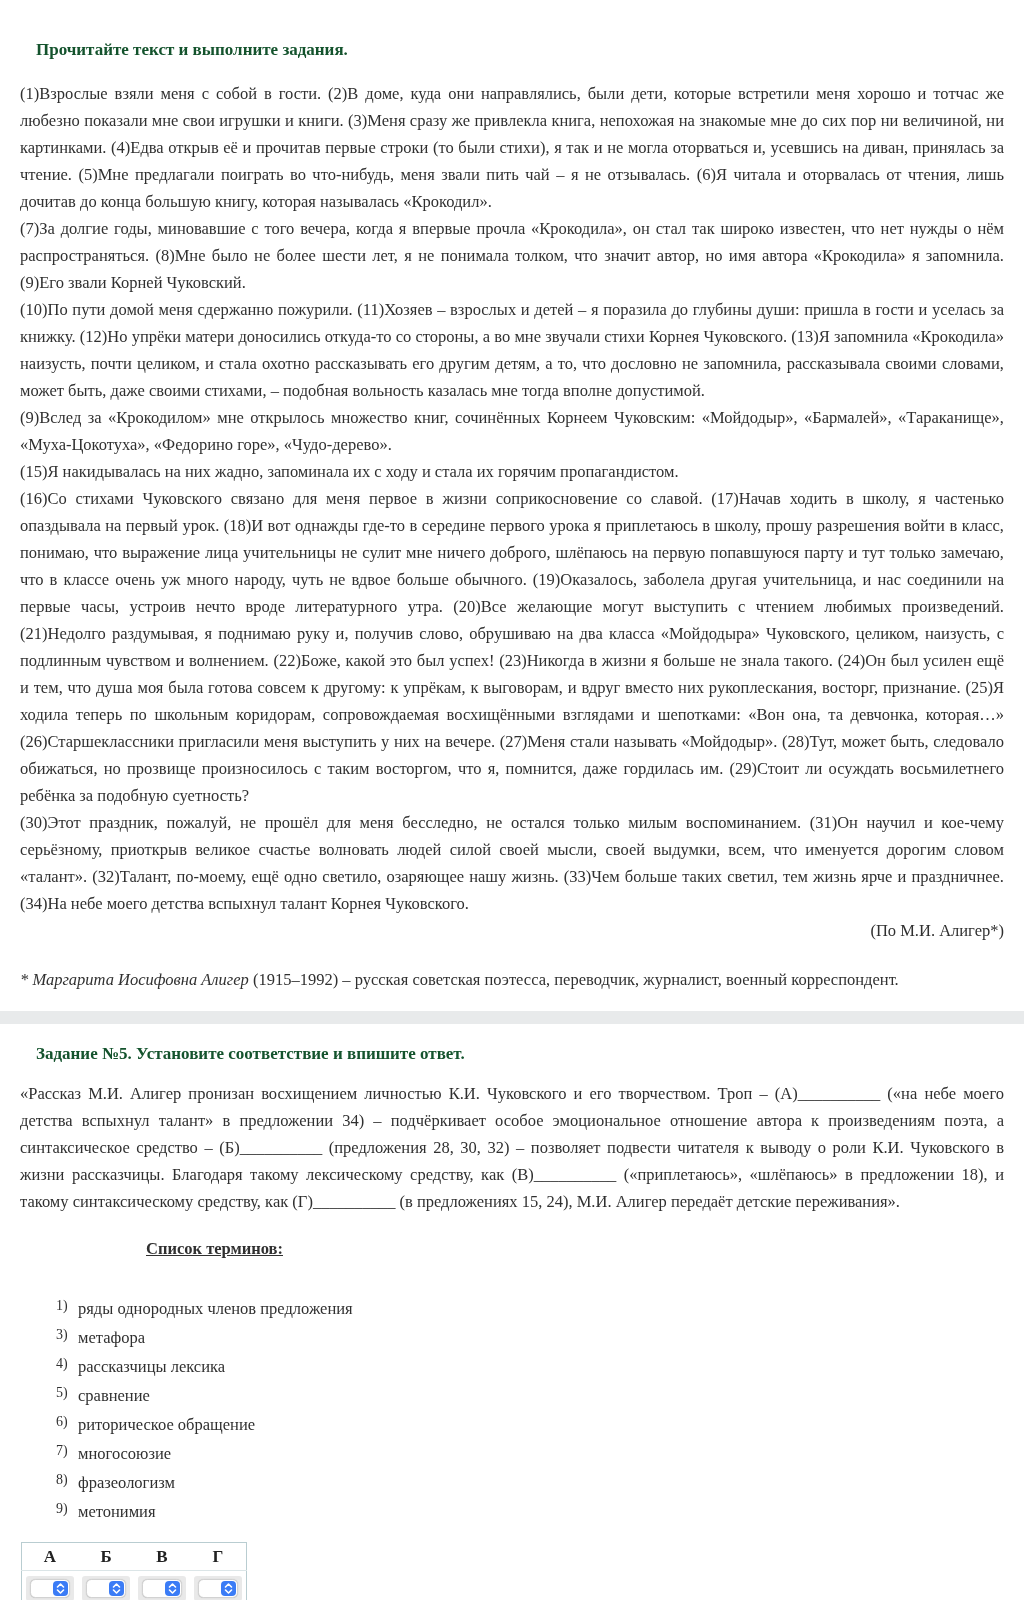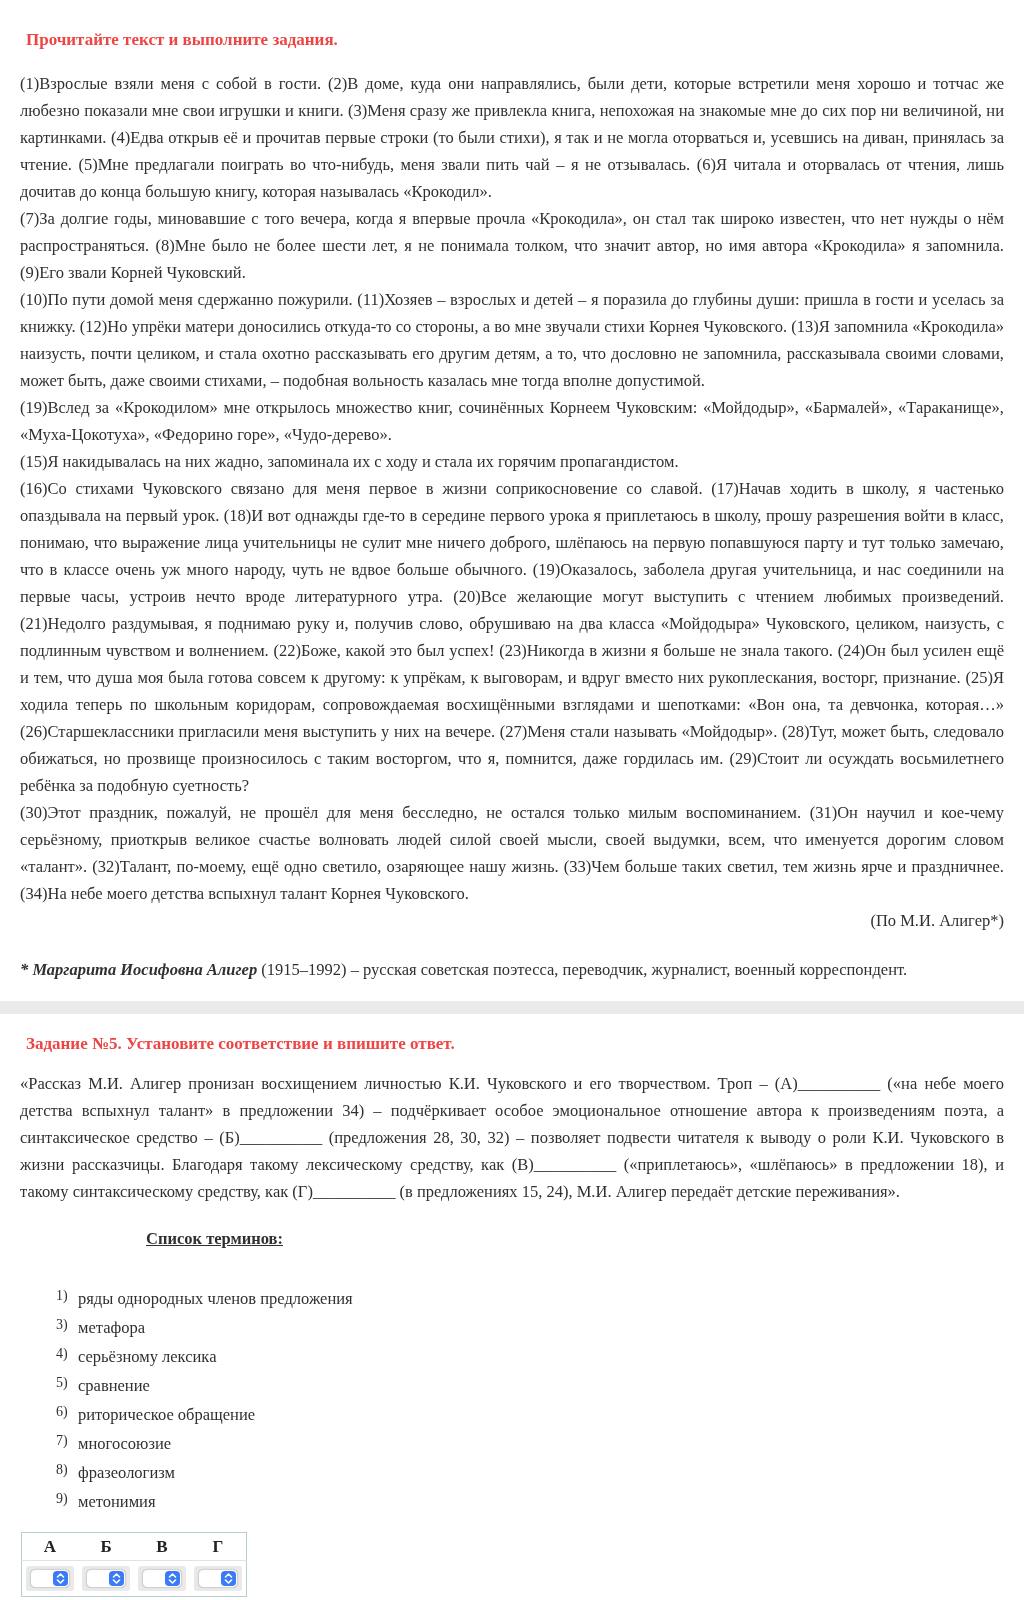--- a/index.html
+++ b/index.html
@@ -1,25 +1,25 @@
 <!DOCTYPE html>
 <html lang="ru"><head>
 <meta charset="utf-8">
 <style>
   html,body{margin:0;padding:0;background:#fff;}
   body{width:1024px;height:1600px;overflow:hidden;
        font-family:"Liberation Serif","DejaVu Serif",serif;color:#303030;}
   .page{box-sizing:border-box;width:1024px;height:1600px;padding:24px 20px 0 20px;}
-  h1,h2{font-size:17px;margin:6px;font-weight:bold;color:#ef4444;}
+  h1,h2{font-size:17px;margin:16px;font-weight:bold;color:#14532d;}
   h1{margin-bottom:20px;}
   h2{margin-bottom:16px;}
   .t{margin:0;font-size:16.5px;line-height:27px;text-align:justify;}
   .byline{padding-left:5px;text-align:right;}
   .footnote{margin:22px 0 0 0;font-size:16.5px;line-height:27px;}
-  .fn-name{font-weight:bold;font-style:italic;}
+  .fn-name{font-weight:normal;font-style:italic;}
   .divider{height:13px;background:#e8eaeb;margin:18px -20px 20px -20px;}
   .prompt{margin-bottom:16px;}
   .terms-title{display:inline-block;margin:4px 0 16px 126px;font-size:16.5px;
                font-weight:bold;text-decoration:underline;line-height:27px;}
   .terms{list-style:none;margin:16px;padding:0 0 0 20px;}
   .terms li{height:29px;line-height:29px;font-size:16.5px;}
   .term-num{display:inline-block;width:22px;font-size:14px;
             transform:translateY(-4px);}
   .answers{border-collapse:collapse;margin:14px 0 0 1px;
            border:1px solid #b9cdd1;background:#fff;}
@@ -38,41 +38,41 @@
 <body>
 
 <main class="page">
 
   <h1>Прочитайте текст и выполните задания.</h1>
 
   <section>
     <p class="t">(1)Взрослые взяли меня с собой в гости. (2)В доме, куда они направлялись, были дети, которые встретили меня хорошо и тотчас же любезно показали мне свои игрушки и книги. (3)Меня сразу же привлекла книга, непохожая на знакомые мне до сих пор ни величиной, ни картинками. (4)Едва открыв её и прочитав первые строки (то были стихи), я так и не могла оторваться и, усевшись на диван, принялась за чтение. (5)Мне предлагали поиграть во что-нибудь, меня звали пить чай – я не отзывалась. (6)Я читала и оторвалась от чтения, лишь дочитав до конца большую книгу, которая называлась «Крокодил».</p>
     <p class="t">(7)За долгие годы, миновавшие с того вечера, когда я впервые прочла «Крокодила», он стал так широко известен, что нет нужды о нём распространяться. (8)Мне было не более шести лет, я не понимала толком, что значит автор, но имя автора «Крокодила» я запомнила. (9)Его звали Корней Чуковский.</p>
     <p class="t">(10)По пути домой меня сдержанно пожурили. (11)Хозяев – взрослых и детей – я поразила до глубины души: пришла в гости и уселась за книжку. (12)Но упрёки матери доносились откуда-то со стороны, а во мне звучали стихи Корнея Чуковского. (13)Я запомнила «Крокодила» наизусть, почти целиком, и стала охотно рассказывать его другим детям, а то, что дословно не запомнила, рассказывала своими словами, может быть, даже своими стихами, – подобная вольность казалась мне тогда вполне допустимой.</p>
-    <p class="t">(19)Вслед за «Крокодилом» мне открылось множество книг, сочинённых Корнеем Чуковским: «Мойдодыр», «Бармалей», «Тараканище», «Муха-Цокотуха», «Федорино горе», «Чудо-дерево».</p>
+    <p class="t">(9)Вслед за «Крокодилом» мне открылось множество книг, сочинённых Корнеем Чуковским: «Мойдодыр», «Бармалей», «Тараканище», «Муха-Цокотуха», «Федорино горе», «Чудо-дерево».</p>
     <p class="t">(15)Я накидывалась на них жадно, запоминала их с ходу и стала их горячим пропагандистом.</p>
     <p class="t">(16)Со стихами Чуковского связано для меня первое в жизни соприкосновение со славой. (17)Начав ходить в школу, я частенько опаздывала на первый урок. (18)И вот однажды где-то в середине первого урока я приплетаюсь в школу, прошу разрешения войти в класс, понимаю, что выражение лица учительницы не сулит мне ничего доброго, шлёпаюсь на первую попавшуюся парту и тут только замечаю, что в классе очень уж много народу, чуть не вдвое больше обычного. (19)Оказалось, заболела другая учительница, и нас соединили на первые часы, устроив нечто вроде литературного утра. (20)Все желающие могут выступить с чтением любимых произведений. (21)Недолго раздумывая, я поднимаю руку и, получив слово, обрушиваю на два класса «Мойдодыра» Чуковского, целиком, наизусть, с подлинным чувством и волнением. (22)Боже, какой это был успех! (23)Никогда в жизни я больше не знала такого. (24)Он был усилен ещё и тем, что душа моя была готова совсем к другому: к упрёкам, к выговорам, и вдруг вместо них рукоплескания, восторг, признание. (25)Я ходила теперь по школьным коридорам, сопровождаемая восхищёнными взглядами и шепотками: «Вон она, та девчонка, которая…» (26)Старшеклассники пригласили меня выступить у них на вечере. (27)Меня стали называть «Мойдодыр». (28)Тут, может быть, следовало обижаться, но прозвище произносилось с таким восторгом, что я, помнится, даже гордилась им. (29)Стоит ли осуждать восьмилетнего ребёнка за подобную суетность?</p>
     <p class="t">(30)Этот праздник, пожалуй, не прошёл для меня бесследно, не остался только милым воспоминанием. (31)Он научил и кое-чему серьёзному, приоткрыв великое счастье волновать людей силой своей мысли, своей выдумки, всем, что именуется дорогим словом «талант». (32)Талант, по-моему, ещё одно светило, озаряющее нашу жизнь. (33)Чем больше таких светил, тем жизнь ярче и праздничнее. (34)На небе моего детства вспыхнул талант Корнея Чуковского.</p>
     <p class="t byline">(По М.И. Алигер*)</p>
   </section>
 
   <p class="footnote"><span class="fn-name">* Маргарита Иосифовна Алигер</span><span> (1915–1992) – русская советская поэтесса, переводчик, журналист, военный корреспондент.</span></p>
 
   <div class="divider"></div>
 
   <section>
     <h2>Задание №5. Установите соответствие и впишите ответ.</h2>
     <p class="t prompt">«Рассказ М.И. Алигер пронизан восхищением личностью К.И. Чуковского и его творчеством. Троп – (А)__________ («на небе моего детства вспыхнул талант» в предложении 34) – подчёркивает особое эмоциональное отношение автора к произведениям поэта, а синтаксическое средство – (Б)__________ (предложения 28, 30, 32) – позволяет подвести читателя к выводу о роли К.И. Чуковского в жизни рассказчицы. Благодаря такому лексическому средству, как (В)__________ («приплетаюсь», «шлёпаюсь» в предложении 18), и такому синтаксическому средству, как (Г)__________ (в предложениях 15, 24), М.И. Алигер передаёт детские переживания».</p>
 
     <div><span class="terms-title">Список терминов:</span></div>
 
     <ol class="terms">
       <li><span class="term-num">1)</span><span>ряды однородных членов предложения</span></li>
       <li><span class="term-num">3)</span><span>метафора</span></li>
-      <li><span class="term-num">4)</span><span>серьёзному лексика</span></li>
+      <li><span class="term-num">4)</span><span>рассказчицы лексика</span></li>
       <li><span class="term-num">5)</span><span>сравнение</span></li>
       <li><span class="term-num">6)</span><span>риторическое обращение</span></li>
       <li><span class="term-num">7)</span><span>многосоюзие</span></li>
       <li><span class="term-num">8)</span><span>фразеологизм</span></li>
       <li><span class="term-num">9)</span><span>метонимия</span></li>
     </ol>
 
     <table class="answers">
       <tbody>
           <tr>

